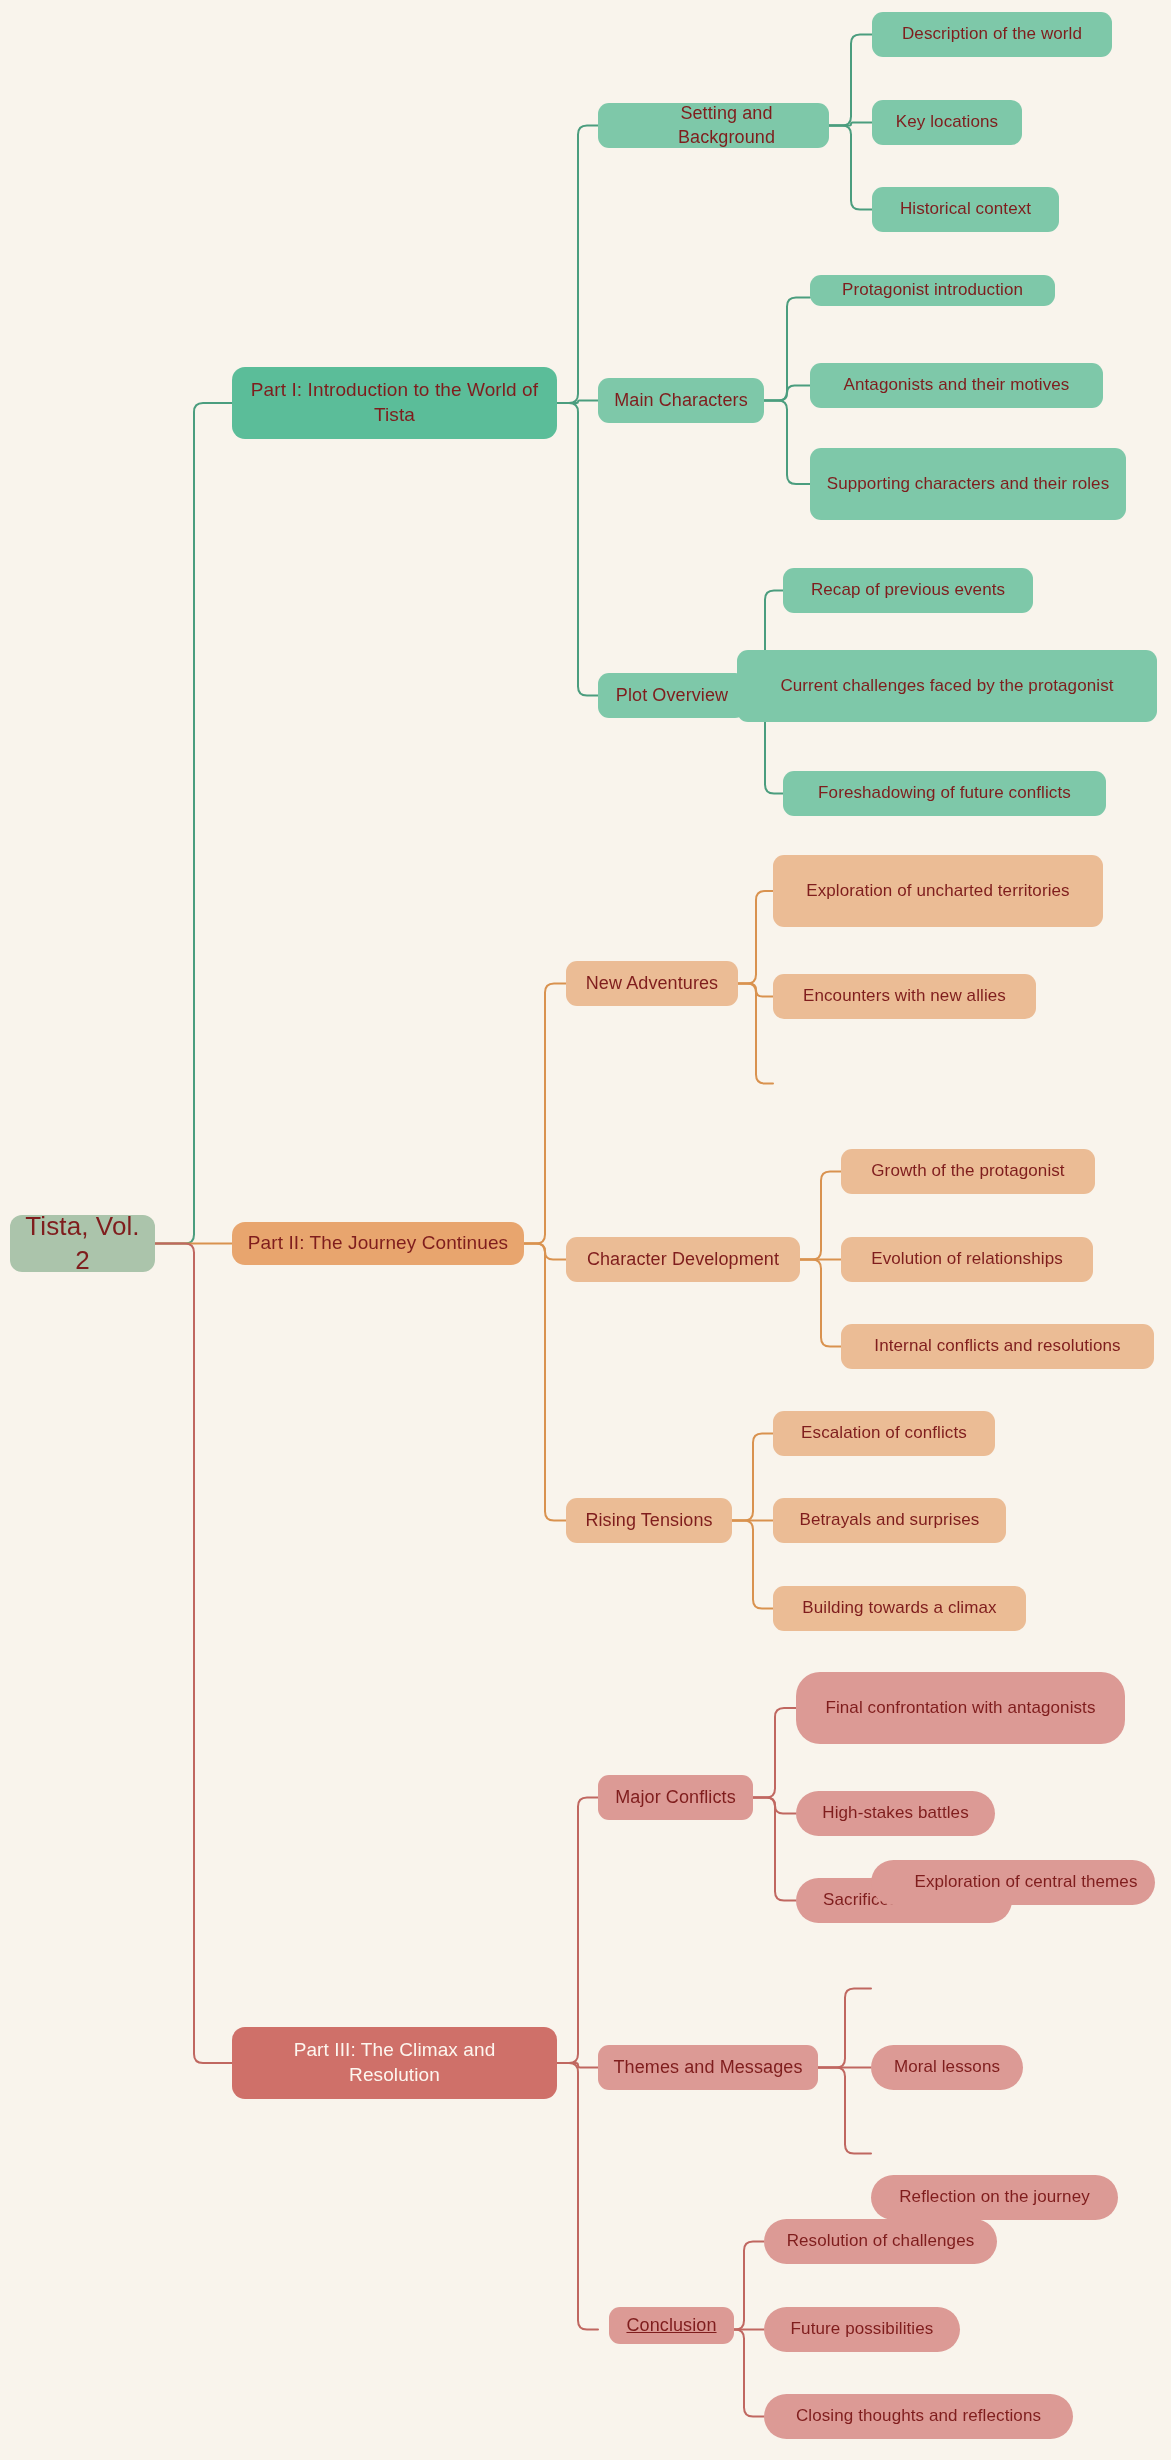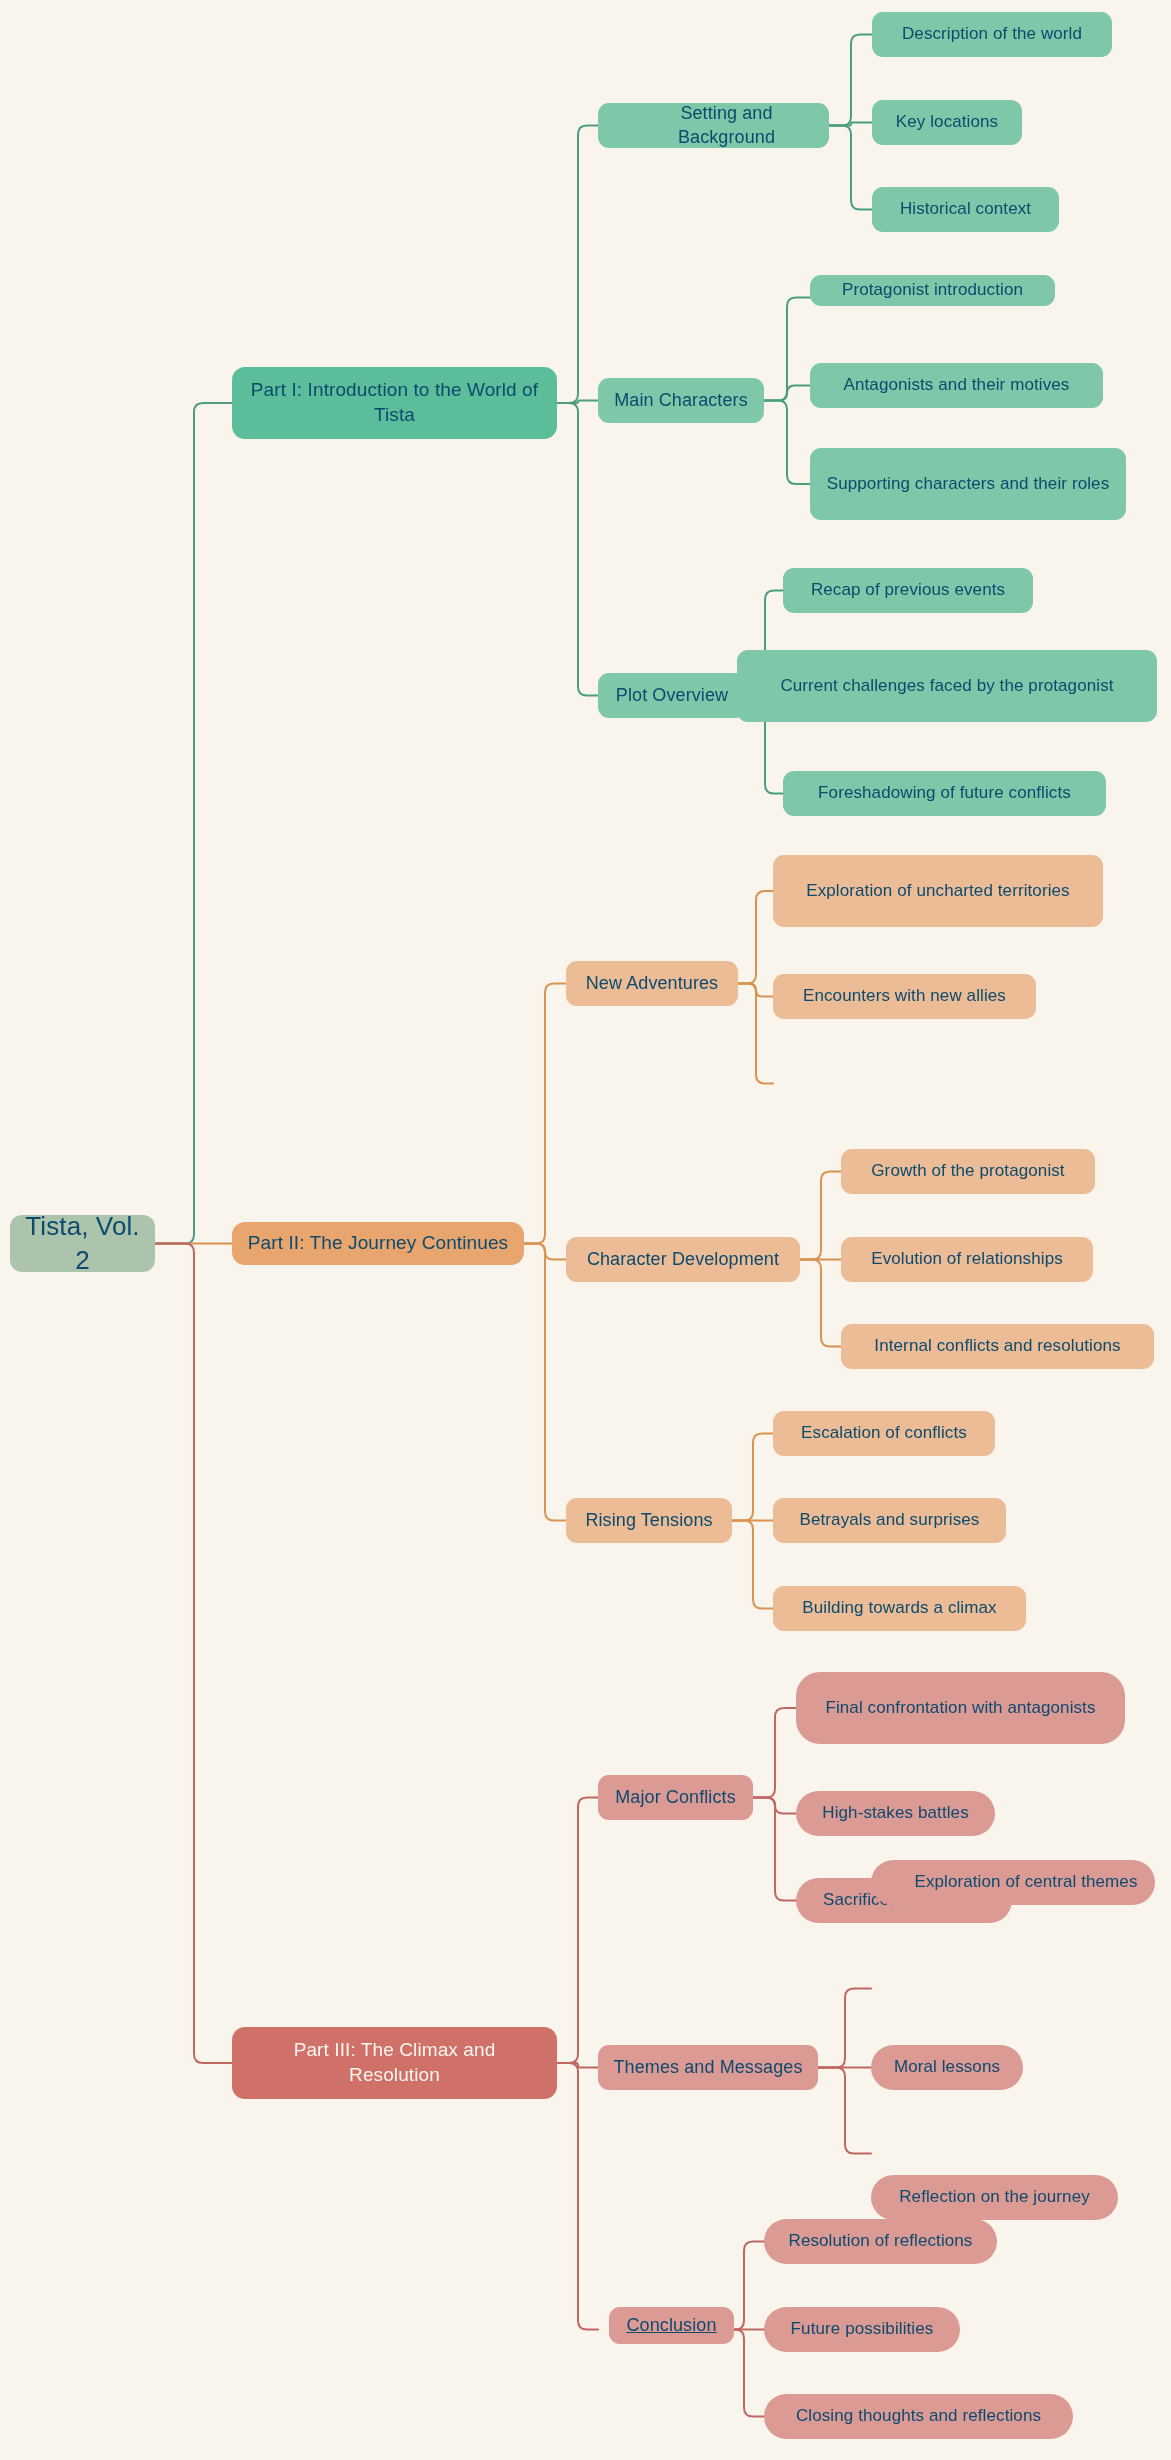--- a/index.html
+++ b/index.html
@@ -33,21 +33,21 @@
     height: 2460px;
   }
   .node {
     position: absolute;
     box-sizing: border-box;
     display: flex;
     align-items: center;
     justify-content: center;
     text-align: center;
     border-radius: 11px;
-    color: #0c4a6e;
+    color: #7f1d1d;
     line-height: 1.30;
     padding: 4px 14px;
     letter-spacing: 0.1px;
     -webkit-font-smoothing: antialiased;
   }
   .node.root {
     background: #abc4ab;
     font-size: 26px;
     border-radius: 12px;
   }
@@ -223,21 +223,21 @@
       <div class="node lvl3 red" style="left: 871px; top: 1860px; width: 284px; height: 45px; padding-left: 40px;">
         <span>Exploration of central themes</span>
       </div>
       <div class="node lvl3 red" style="left: 871px; top: 2045px; width: 152px; height: 45px;">
         <span>Moral lessons</span>
       </div>
       <div class="node lvl3 red" style="left: 871px; top: 2131px; width: 247px; height: 45px; margin-top: 44px;">
         <span>Reflection on the journey</span>
       </div>
       <div class="node lvl3 red" style="left: 764px; top: 2219px; width: 233px; height: 45px;">
-        <span>Resolution of reflections</span>
+        <span>Resolution of challenges</span>
       </div>
       <div class="node lvl3 red" style="left: 764px; top: 2307px; width: 196px; height: 45px;">
         <span>Future possibilities</span>
       </div>
       <div class="node lvl3 red" style="left: 764px; top: 2394px; width: 309px; height: 45px;">
         <span>Closing thoughts and reflections</span>
       </div>
     </div>
 </div>
 

